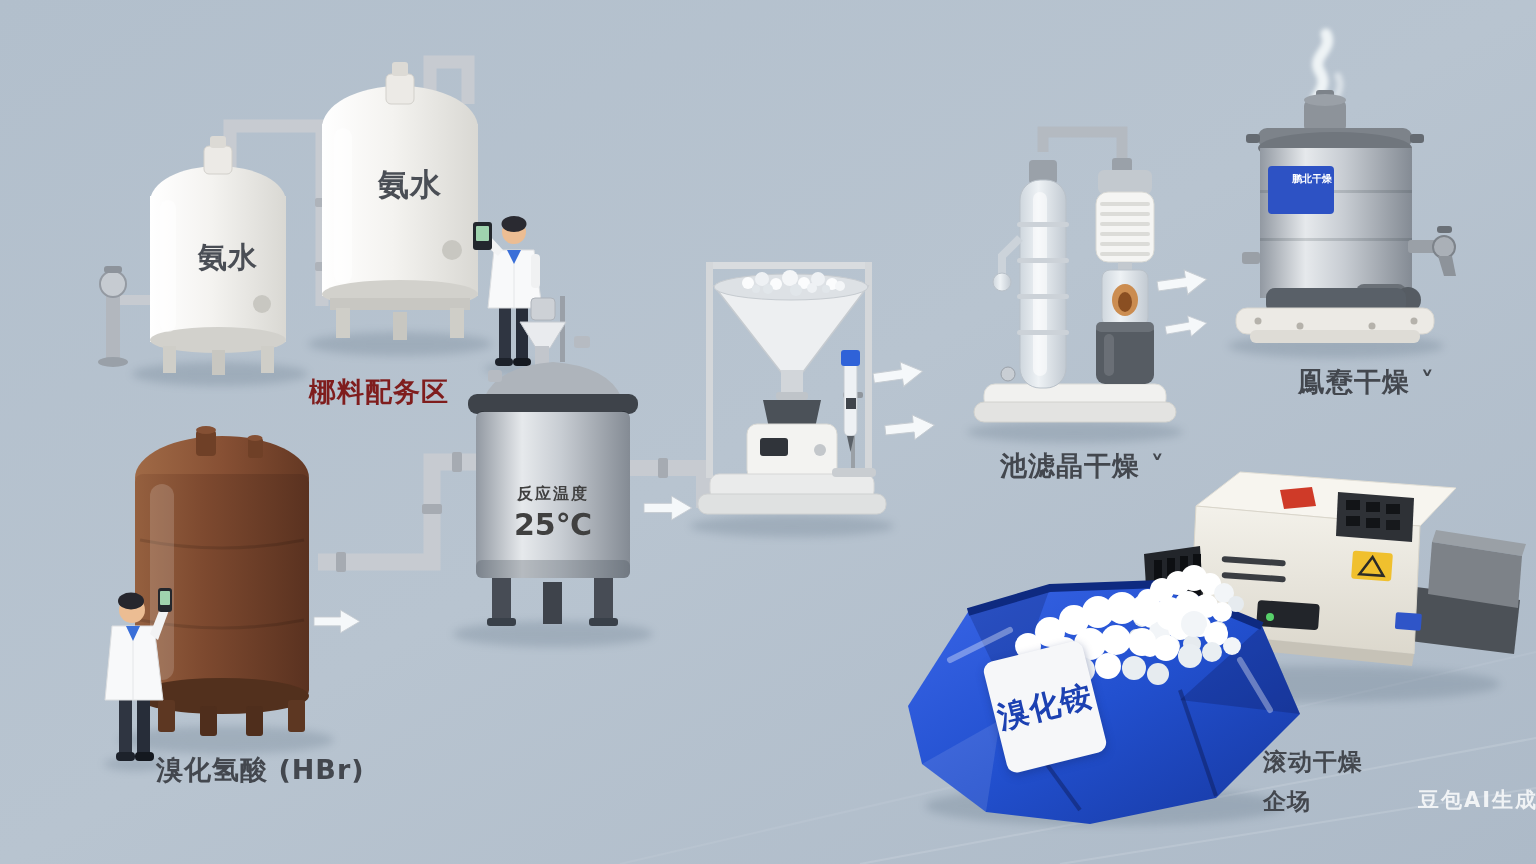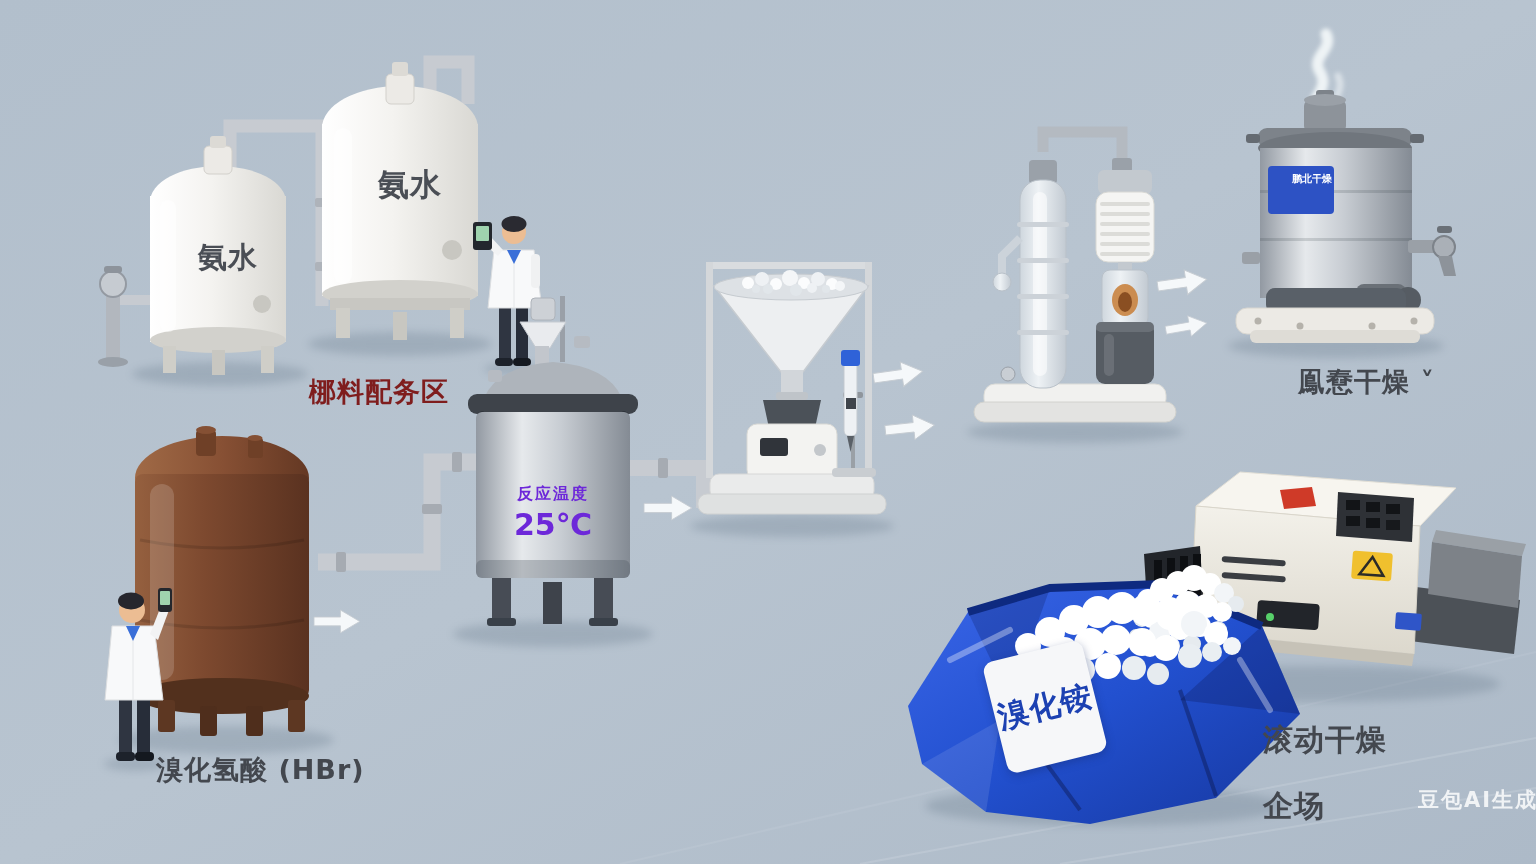--- a/index.html
+++ b/index.html
@@ -4,31 +4,31 @@
 <style>
   * { margin:0; padding:0; box-sizing:border-box; }
   html,body { width:1536px; height:864px; overflow:hidden; }
   .stage { position:relative; width:1536px; height:864px; font-family:"DejaVu Sans",sans-serif; background:#b7c3cf; overflow:hidden; }
   .scene-svg { position:absolute; left:0; top:0; }
   .lbl { position:absolute; color:#43474e; font-weight:600; letter-spacing:1px; white-space:nowrap;padding-left:20px; }
   #lbl-tank-a { left:150px; top:238px; width:136px; text-align:center; font-size:29px; color:#4a4e55; }
   #lbl-tank-b { left:322px; top:164px; width:156px; text-align:center; font-size:31px; color:#4a4e55; }
   #lbl-prep { left:289px; top:374px; font-size:27px; color:#7f1d1d; }
   #lbl-hbr { left:136px; top:752px; font-size:27px; }
-  #reactor-panel { position:absolute; left:483px; top:484px; width:140px; text-align:center; color:#6d28d9; }
+  #reactor-panel { position:absolute; left:483px; top:484px; width:140px; text-align:center; color:#404040; }
   #reactor-panel .small { font-size:16px; font-weight:600; letter-spacing:2px; }
   #reactor-panel .big { font-size:30px; font-weight:700; margin-top:2px; }
   #lbl-reaction { left:474px; top:648px; font-size:27px; }
   #lbl-separation { left:744px; top:560px; font-size:27px; }
   #lbl-crystal { left:980px; top:448px; font-size:27px; }
   #lbl-drying { left:1278px; top:364px; font-size:27px; }
   #vessel-tag { left:1272px; top:172px; width:60px; height:42px; font-size:10px; line-height:13px; color:#ffffff; font-weight:600; letter-spacing:0; white-space:normal; overflow:hidden; }
   #bag-label { position:absolute; left:994px; top:650px; width:102px; height:114px; background:#f6f7f9; border-radius:10px; transform:rotate(-14deg); display:flex; align-items:center; justify-content:center; font-size:31px; font-weight:700; color:#1c41b2; letter-spacing:1px; box-shadow:0 3px 8px rgba(20,40,100,.35); }
-  #lbl-machine1 { left:1243px; top:720px; font-size:30px; }
-  #lbl-machine2 { left:1243px; top:786px; font-size:30px; }
+  #lbl-machine1 { left:1243px; top:746px; font-size:24px; }
+  #lbl-machine2 { left:1243px; top:786px; font-size:23px; }
   #watermark { left:1398px; top:786px; font-size:21px; color:rgba(255,255,255,.82); font-weight:600; letter-spacing:2px; }
 </style>
 </head>
 <body>
 
 <div class="stage">
 
 <svg class="scene-svg" viewBox="0 0 1536 864" width="1536" height="864">
   <defs>
     <linearGradient id="gBg" x1="0" y1="0" x2="1" y2="1">
@@ -448,20 +448,21 @@
 </svg>
 
   <div class="lbl" id="lbl-tank-a">氨水</div>
   <div class="lbl" id="lbl-tank-b">氨水</div>
   <div class="lbl" id="lbl-prep">梛料配务区</div>
   <div class="lbl" id="lbl-hbr">溴化氢酸 (HBr)</div>
   <div id="reactor-panel">
     <div class="small">反应温度</div>
     <div class="big">25℃</div>
   </div>
+  <div class="lbl" id="lbl-crystal">池滤晶干燥 ˅</div>
   <div class="lbl" id="lbl-drying">鳯憃干燥 ˅</div>
   <div class="lbl" id="vessel-tag">鹏北干燥</div>
   <div id="bag-label">溴化铵</div>
   <div class="lbl" id="lbl-machine1">滚动干燥</div>
   <div class="lbl" id="lbl-machine2">企场</div>
   <div class="lbl" id="watermark">豆包AI生成</div>
 
 </div>
 
 </body></html>

